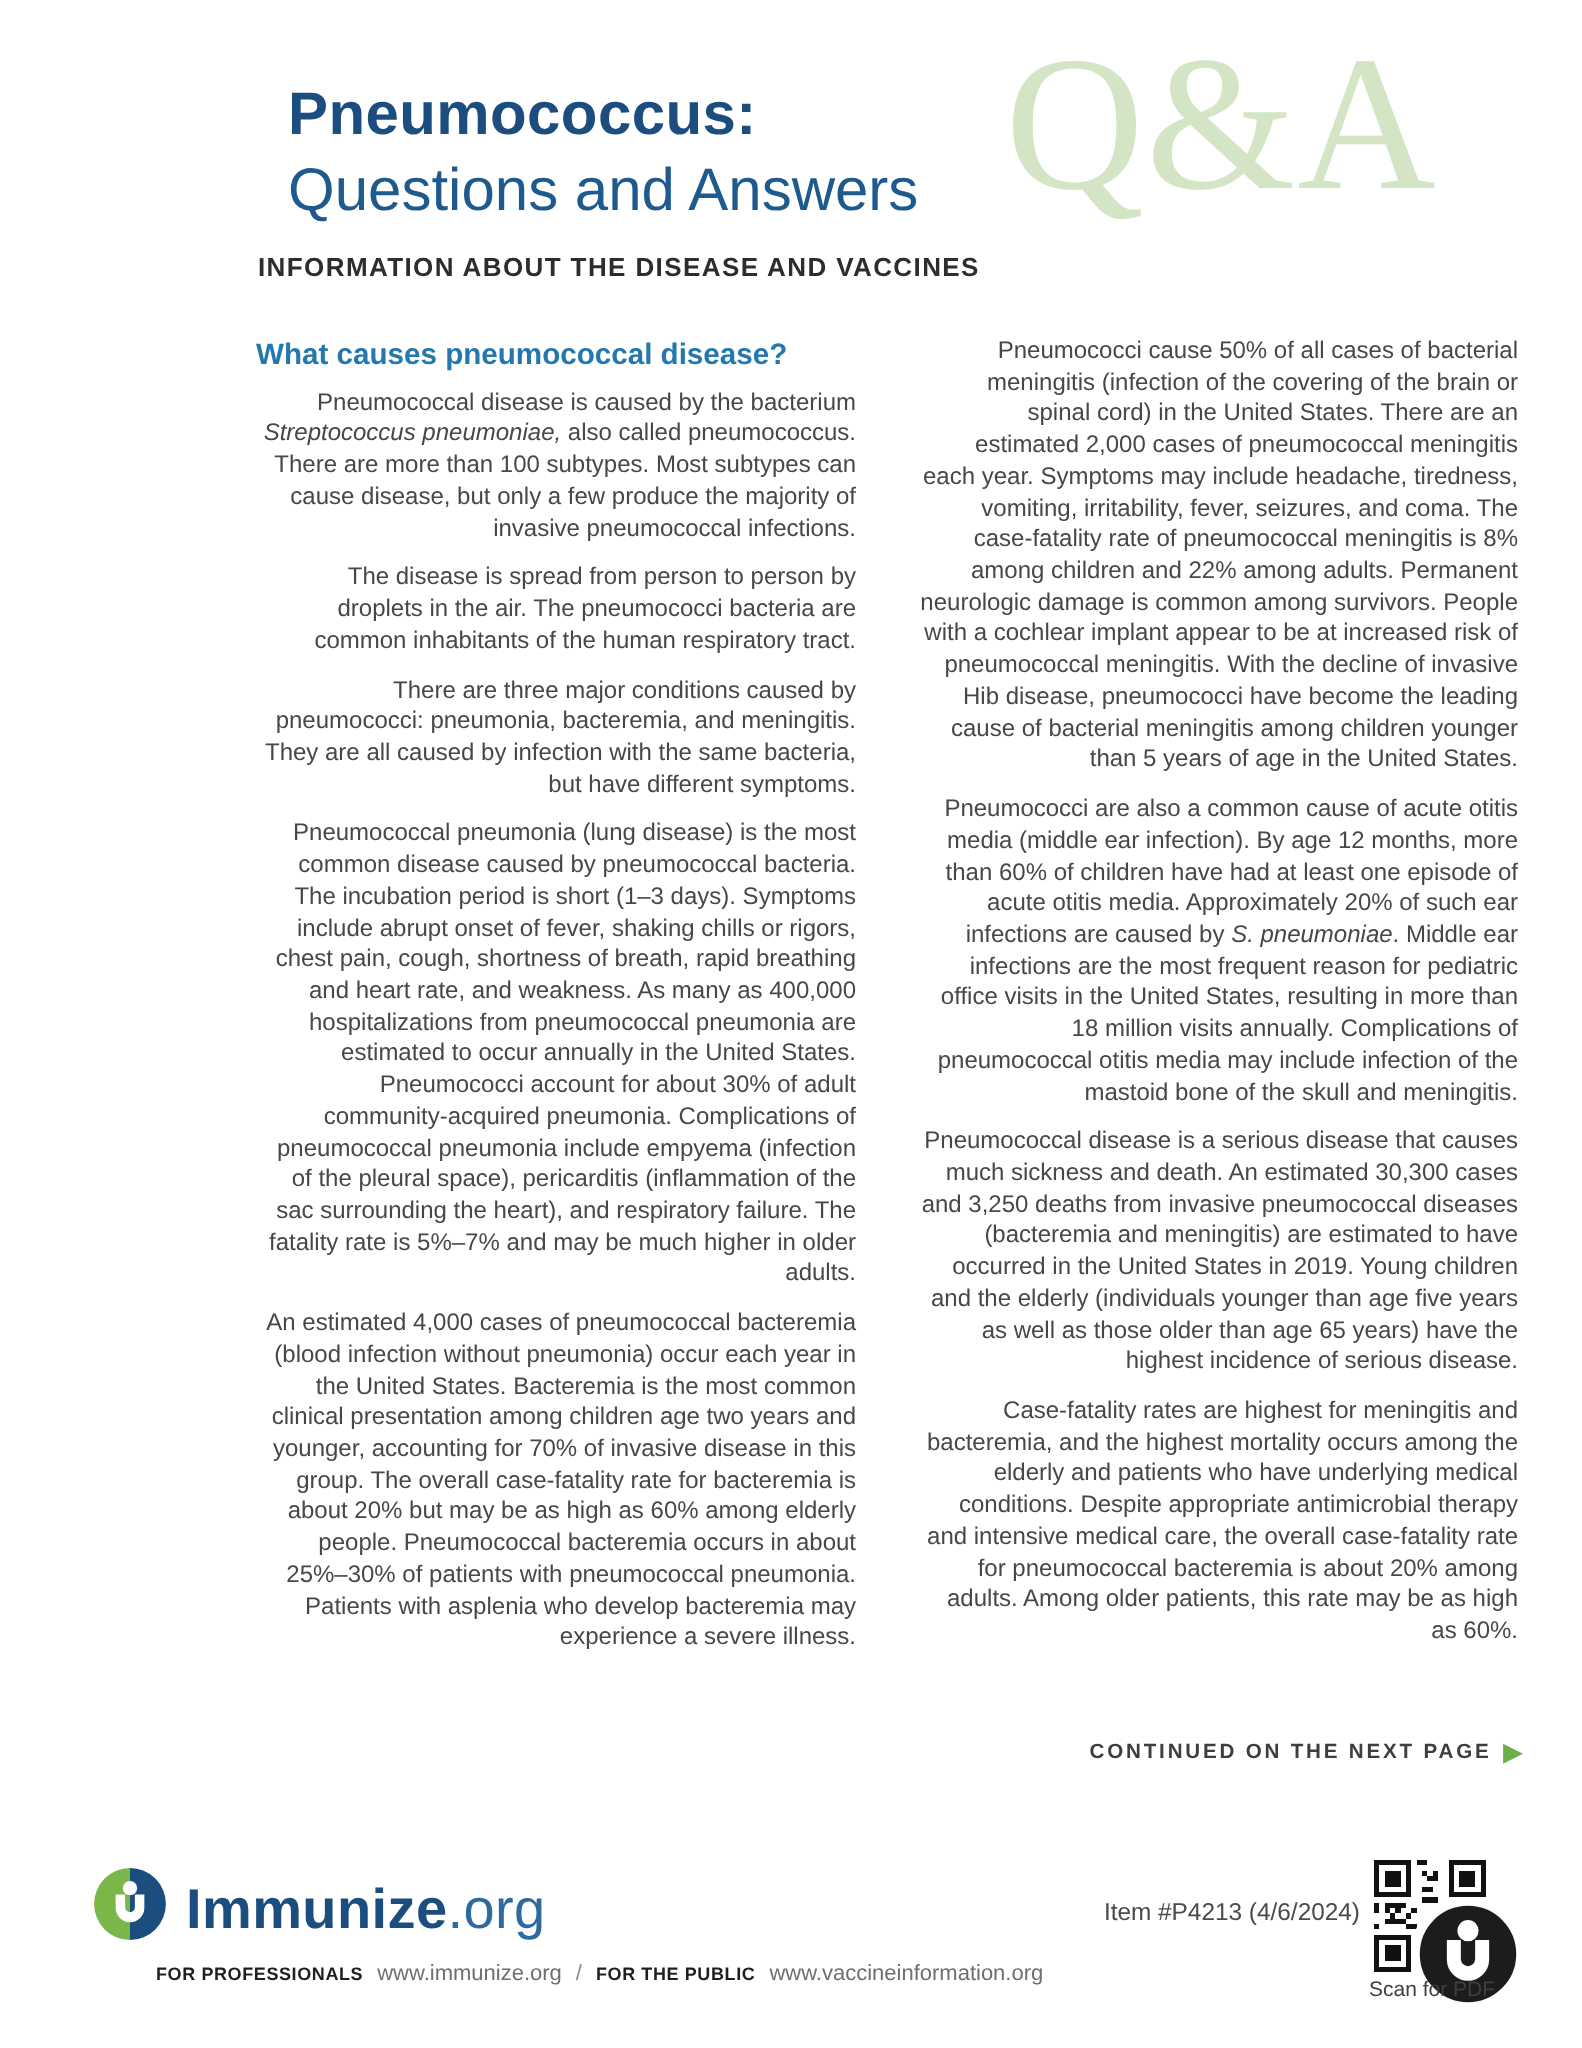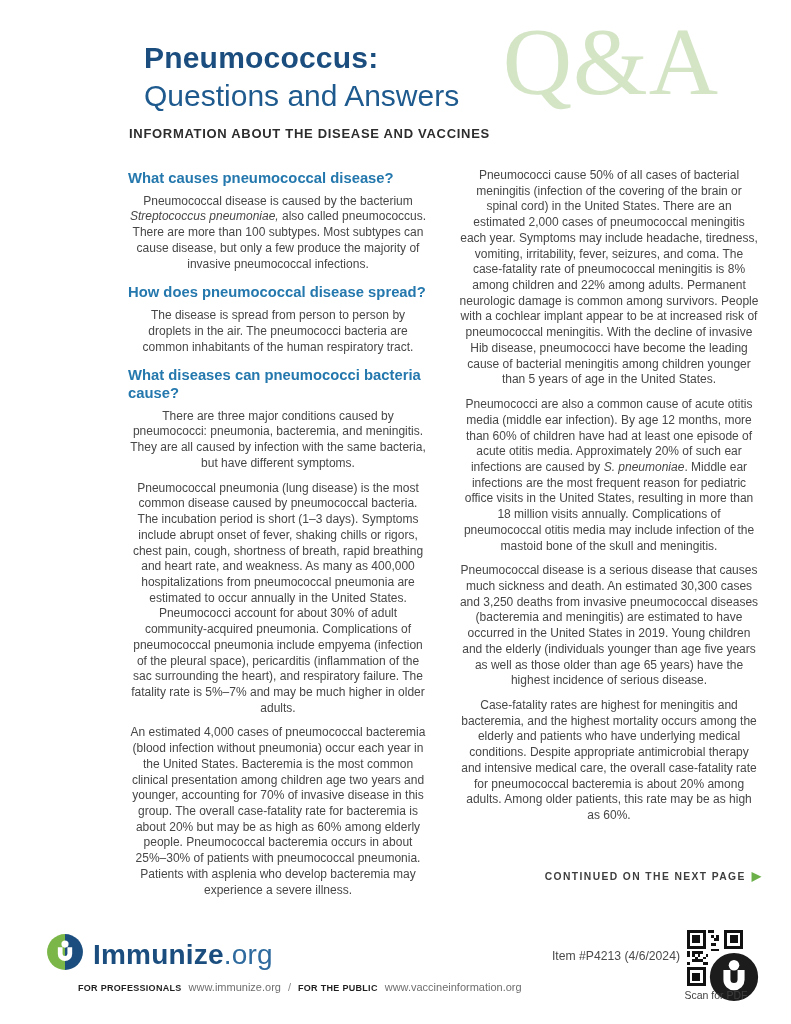--- a/index.html
+++ b/index.html
@@ -24,21 +24,21 @@
   
   .columns{position:absolute;left:128px;top:168px;width:631px;display:flex;gap:31px;}
   .col{width:307px;}
   .q{
     color:var(--heading_blue);font-size:14.8px;font-weight:bold;
     margin:12px 0 6px 0;line-height:1.2;
   }
   .col .q:first-child{margin-top:2px;}
   .body{
     font-size:12px;line-height:1.31;color:var(--body_gray);
-    margin:0 0 9px 0;text-align:center;
+    margin:0 0 9px 0;text-align:right;
   }
   .seg-i{font-style:italic;}
   
   .continued{
     position:absolute;top:869px;right:30px;
     font-size:10.3px;font-weight:bold;letter-spacing:1.4px;color:#3e3e3e;
     display:flex;align-items:center;gap:6px;
   }
   .continued .arrow{color:var(--arrow_green);font-size:12px;letter-spacing:0;}
   
@@ -76,23 +76,21 @@
   <div class="title1">Pneumococcus:</div>
   <div class="title2">Questions and Answers</div>
 </div>
 <div class="watermark">Q&amp;A</div>
 <div class="subtitle">INFORMATION ABOUT THE DISEASE AND VACCINES</div>
 
 <div class="columns">
   <div class="col" id="col-left">
       <div class="q">What causes pneumococcal disease?</div>
       <p class="body"><span>Pneumococcal disease is caused by the bacterium </span><span class="seg-i">Streptococcus pneumoniae,</span><span> also called pneumococcus. There are more than 100 subtypes. Most subtypes can cause disease, but only a few produce the majority of invasive pneumococcal infections.</span></p>
-      <div class="q">How does pneumococcal disease spread?</div>
       <p class="body"><span>The disease is spread from person to person by droplets in the air. The pneumococci bacteria are common inhabitants of the human respiratory tract.</span></p>
-      <div class="q">What diseases can pneumococci bacteria cause?</div>
       <p class="body"><span>There are three major conditions caused by pneumococci: pneumonia, bacteremia, and meningitis. They are all caused by infection with the same bacteria, but have different symptoms.</span></p>
       <p class="body"><span>Pneumococcal pneumonia (lung disease) is the most common disease caused by pneumococcal bacteria. The incubation period is short (1–3 days). Symptoms include abrupt onset of fever, shaking chills or rigors, chest pain, cough, shortness of breath, rapid breathing and heart rate, and weakness. As many as 400,000 hospitalizations from pneumococcal pneumonia are estimated to occur annually in the United States. Pneumococci account for about 30% of adult community-acquired pneumonia. Complications of pneumococcal pneumonia include empyema (infection of the pleural space), pericarditis (inflammation of the sac surrounding the heart), and respiratory failure. The fatality rate is 5%–7% and may be much higher in older adults.</span></p>
       <p class="body"><span>An estimated 4,000 cases of pneumococcal bacteremia (blood infection without pneumonia) occur each year in the United States. Bacteremia is the most common clinical presentation among children age two years and younger, accounting for 70% of invasive disease in this group. The overall case-fatality rate for bacteremia is about 20% but may be as high as 60% among elderly people. Pneumococcal bacteremia occurs in about 25%–30% of patients with pneumococcal pneumonia. Patients with asplenia who develop bacteremia may experience a severe illness.</span></p>
     </div>
   <div class="col" id="col-right">
       <p class="body"><span>Pneumococci cause 50% of all cases of bacterial meningitis (infection of the covering of the brain or spinal cord) in the United States. There are an estimated 2,000 cases of pneumococcal meningitis each year. Symptoms may include headache, tiredness, vomiting, irritability, fever, seizures, and coma. The case-fatality rate of pneumococcal meningitis is 8% among children and 22% among adults. Permanent neurologic damage is common among survivors. People with a cochlear implant appear to be at increased risk of pneumococcal meningitis. With the decline of invasive Hib disease, pneumococci have become the leading cause of bacterial meningitis among children younger than 5 years of age in the United States.</span></p>
       <p class="body"><span>Pneumococci are also a common cause of acute otitis media (middle ear infection). By age 12 months, more than 60% of children have had at least one episode of acute otitis media. Approximately 20% of such ear infections are caused by </span><span class="seg-i">S. pneumoniae</span><span>. Middle ear infections are the most frequent reason for pediatric office visits in the United States, resulting in more than 18 million visits annually. Complications of pneumococcal otitis media may include infection of the mastoid bone of the skull and meningitis.</span></p>
       <p class="body"><span>Pneumococcal disease is a serious disease that causes much sickness and death. An estimated 30,300 cases and 3,250 deaths from invasive pneumococcal diseases (bacteremia and meningitis) are estimated to have occurred in the United States in 2019. Young children and the elderly (individuals younger than age five years as well as those older than age 65 years) have the highest incidence of serious disease.</span></p>
       <p class="body"><span>Case-fatality rates are highest for meningitis and bacteremia, and the highest mortality occurs among the elderly and patients who have underlying medical conditions. Despite appropriate antimicrobial therapy and intensive medical care, the overall case-fatality rate for pneumococcal bacteremia is about 20% among adults. Among older patients, this rate may be as high as 60%.</span></p>
     </div>

